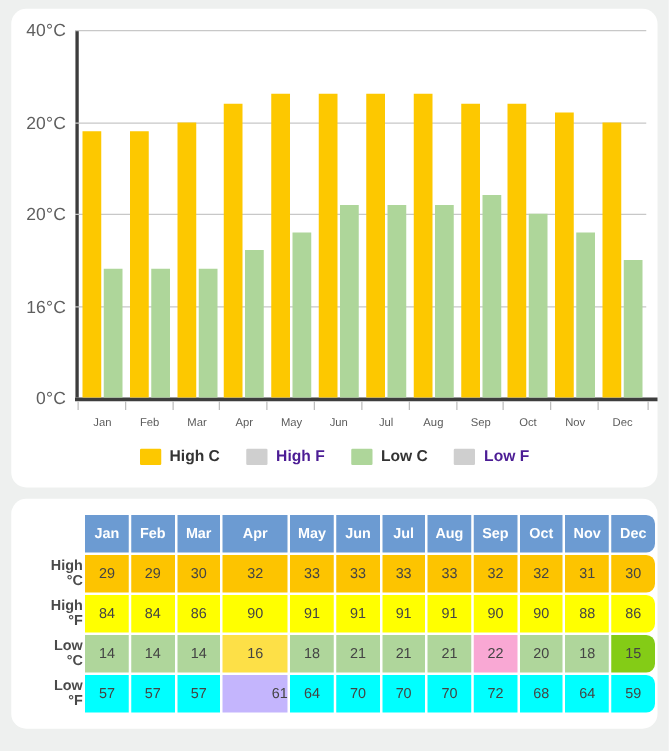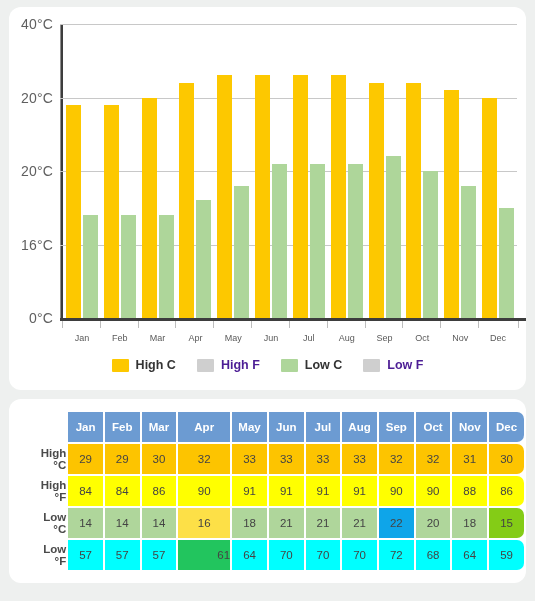--- a/index.html
+++ b/index.html
@@ -384,31 +384,31 @@
         <tr class="band r-lowc">
           <td class="row-label"><span>Low</span><span class="unit">°C</span></td>
           <td class="val" style="background: rgb(175, 214, 155);">14</td>
           <td class="val" style="background: rgb(175, 214, 155);">14</td>
           <td class="val" style="background: rgb(175, 214, 155);">14</td>
           <td class="val" style="background: #fde047;">16</td>
           <td class="val" style="background: rgb(175, 214, 155);">18</td>
           <td class="val" style="background: rgb(175, 214, 155);">21</td>
           <td class="val" style="background: rgb(175, 214, 155);">21</td>
           <td class="val" style="background: rgb(175, 214, 155);">21</td>
-          <td class="val" style="background: #0ea5e9;">22</td>
+          <td class="val" style="background: #f9a8d4;">22</td>
           <td class="val" style="background: rgb(175, 214, 155);">20</td>
           <td class="val" style="background: rgb(175, 214, 155);">18</td>
           <td class="val" style="background: #84cc16; margin-left: 36px;">15</td>
         </tr>
         <tr class="band r-lowf">
           <td class="row-label"><span>Low</span><span class="unit">°F</span></td>
           <td class="val" style="background: rgb(0, 255, 255);">57</td>
           <td class="val" style="background: rgb(0, 255, 255);">57</td>
           <td class="val" style="background: rgb(0, 255, 255);">57</td>
-          <td class="val" style="background: #22c55e; padding-left: 39px;">61</td>
+          <td class="val" style="background: #c4b5fd; padding-left: 39px;">61</td>
           <td class="val" style="background: rgb(0, 255, 255);">64</td>
           <td class="val" style="background: rgb(0, 255, 255);">70</td>
           <td class="val" style="background: rgb(0, 255, 255);">70</td>
           <td class="val" style="background: rgb(0, 255, 255);">70</td>
           <td class="val" style="background: rgb(0, 255, 255);">72</td>
           <td class="val" style="background: rgb(0, 255, 255);">68</td>
           <td class="val" style="background: rgb(0, 255, 255);">64</td>
           <td class="val" style="background: rgb(0, 255, 255);">59</td>
         </tr>
       </tbody>

